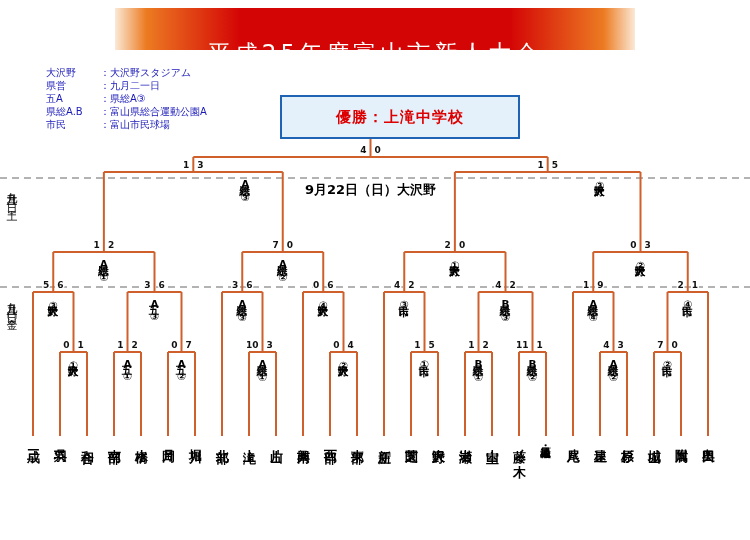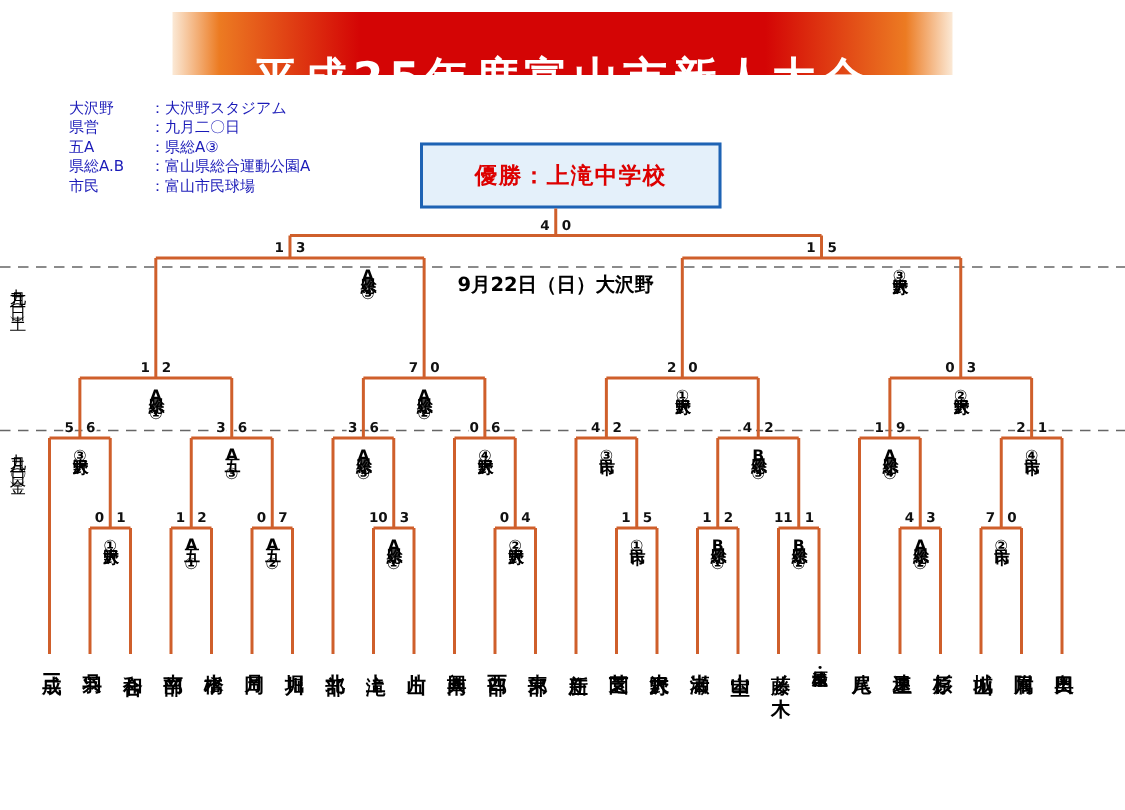--- a/index.html
+++ b/index.html
@@ -12,31 +12,31 @@
 
   
   #title-banner{
     left:115px;top:8px;width:520px;height:42px;
     background:linear-gradient(90deg,
       #fbe9d6 0%, #ec7b22 6%, var(--c-title_bg) 24%,
       var(--c-title_bg) 76%, #ec7b22 94%, #fbe9d6 100%);
     display:flex;align-items:center;justify-content:center;
   }
   #title-banner span{
-    color:#ffffff;font-size:29px;font-weight:bold;letter-spacing:4px;white-space:nowrap;margin-top:48px;
+    color:#ffffff;font-size:23px;font-weight:normal;letter-spacing:4px;white-space:nowrap;margin-top:48px;
   }
 
   
   #legend{left:46px;top:66px;font-size:10px;line-height:13px;color:var(--c-legend);}
   #legend .legend-row{display:flex;white-space:nowrap;}
   #legend .legend-abbr{width:54px;}
 
   
   #champion-box{
-    left:280px;top:95px;width:201px;height:44px;box-sizing:border-box;
+    left:280px;top:95px;width:240px;height:44px;box-sizing:border-box;
     background:var(--c-champ_bg);border:2px solid var(--c-champ_border);
     display:flex;align-items:center;justify-content:center;
   }
   #champion-box span{color:var(--c-champ_text);font-size:15px;font-weight:bold;letter-spacing:1px;}
 
   
   #final-label{
     left:285px;top:181px;width:171px;text-align:center;
     font-size:13px;font-weight:bold;color:#000;white-space:nowrap;
   }
@@ -75,21 +75,21 @@
 
 <div class="abs" id="legend">
   <div class="legend-row">
     <span class="legend-abbr">大沢野</span>
       <span>：</span>
       <span>大沢野スタジアム</span>
   </div>
   <div class="legend-row">
     <span class="legend-abbr">県営</span>
       <span>：</span>
-      <span>九月二〇日</span>
+      <span>九月二一日</span>
   </div>
   <div class="legend-row">
     <span class="legend-abbr">五A</span>
       <span>：</span>
       <span>県総A③</span>
   </div>
   <div class="legend-row">
     <span class="legend-abbr">県総A.B</span>
       <span>：</span>
       <span>富山県総合運動公園A</span>

